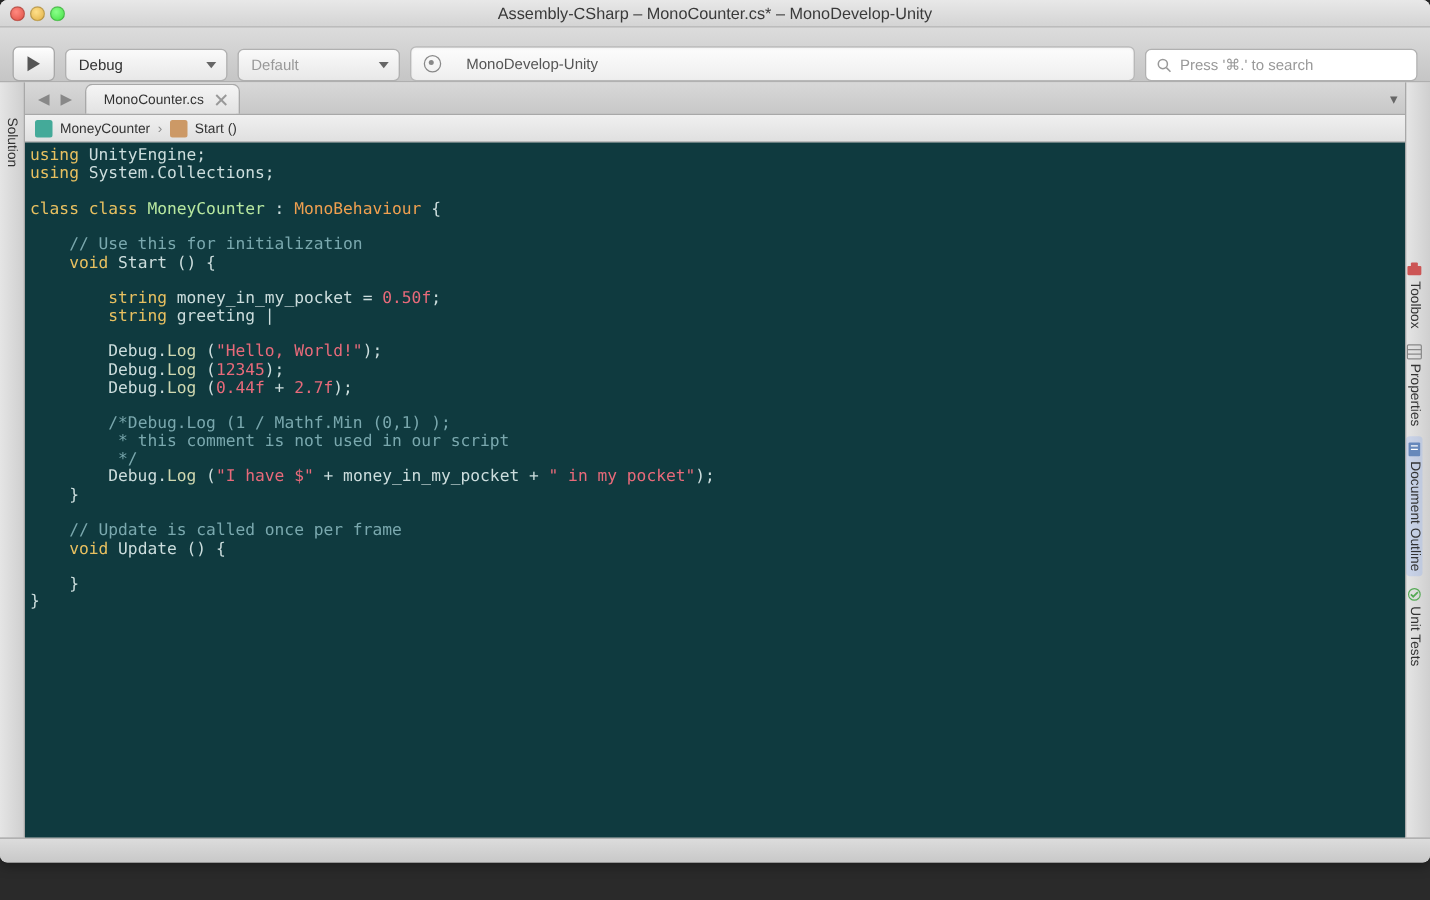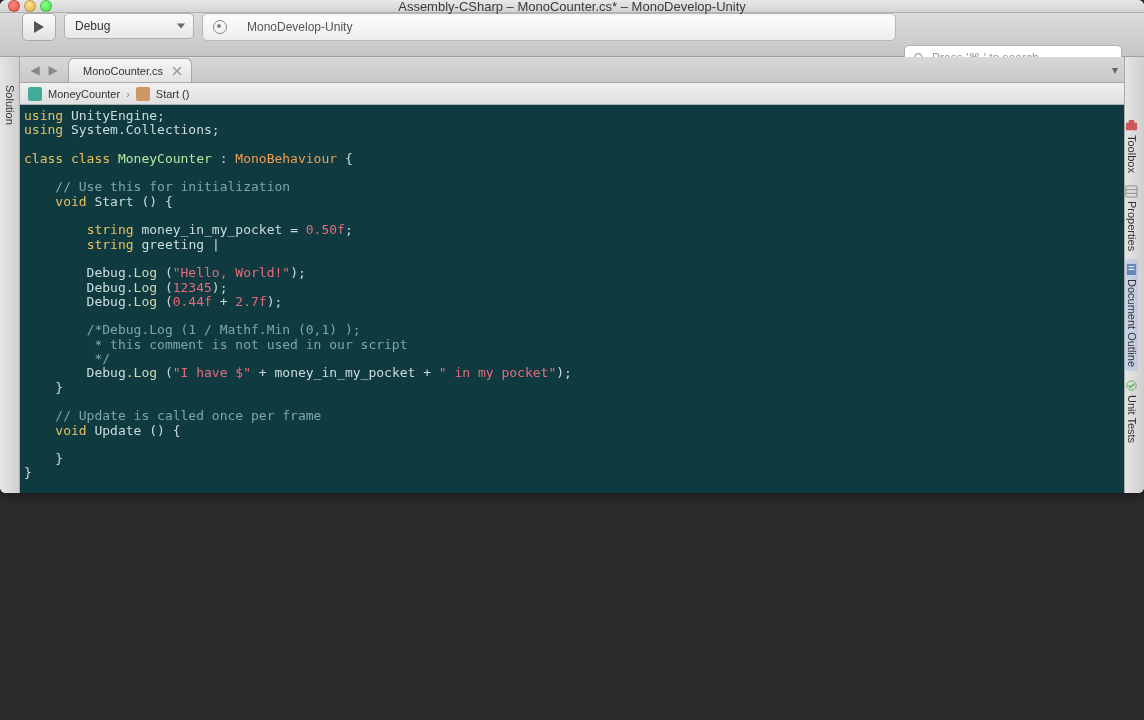--- a/index.html
+++ b/index.html
@@ -6,21 +6,21 @@
 body {
   font-family: "Lucida Grande", "Helvetica Neue", sans-serif;
   font-size: 12px;
   background: #2a2a2a;
   width: 1144px;
   height: 720px;
   overflow: hidden;
 }
 .window {
   width: 1144px;
-  height: 493px;
+  height: 690px;
   background: #e8e8e8;
   border-radius: 6px;
   overflow: hidden;
   box-shadow: 0 2px 10px rgba(0,0,0,0.4);
   display: flex;
   flex-direction: column;
 }
 .titlebar {
   height: 22px;
   background: linear-gradient(#e8e8e8, #d4d4d4);
@@ -41,22 +41,22 @@
   text-align: center;
   font-size: 13px;
   font-weight: 500;
   color: #3a3a3a;
   pointer-events: none;
 }
 .toolbar {
   height: 44px;
   background: linear-gradient(#dcdcdc, #c5c5c5);
   display: flex;
-  align-items: flex-start;
-  padding: 0 22px;
+  align-items: flex-end;
+  padding: 0 10px;
   gap: 8px;
   border-bottom: 1px solid #a0a0a0;
 }
 .play-btn {
   width: 34px; height: 28px;
   background: linear-gradient(#fefefe, #e0e0e0);
   border: 1px solid #a8a8a8;
   border-radius: 5px;
   display: flex; align-items: center; justify-content: center;
 }
@@ -263,20 +263,23 @@
   </div>
 
   <div class="toolbar">
     <div class="play-btn">
       <svg viewBox="0 0 12 14">
           <polygon points="1,1 11,7 1,13" fill="#555"></polygon>
         </svg>
     </div>
     <div class="combo debug">
       <span>Debug</span>
+    </div>
+    <div class="combo default">
+      <span>Default</span>
     </div>
     <div class="run-indicator">
       <span class="target-icon"></span>
       <span>MonoDevelop-Unity</span>
     </div>
     <div class="search-box">
       <svg class="mag-icon" viewBox="0 0 16 16">
         <circle cx="6.5" cy="6.5" r="4.5" fill="none" stroke="#999" stroke-width="1.5"></circle>
         <line x1="10" y1="10" x2="14" y2="14" stroke="#999" stroke-width="1.5"></line>
       </svg>

